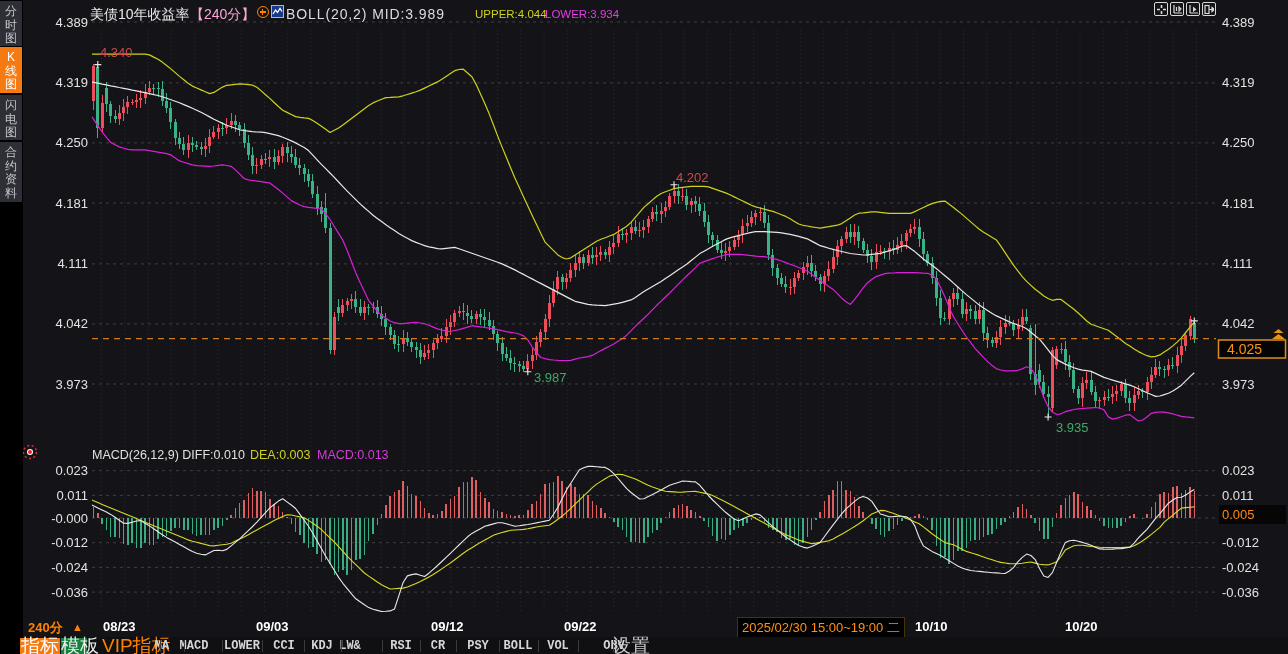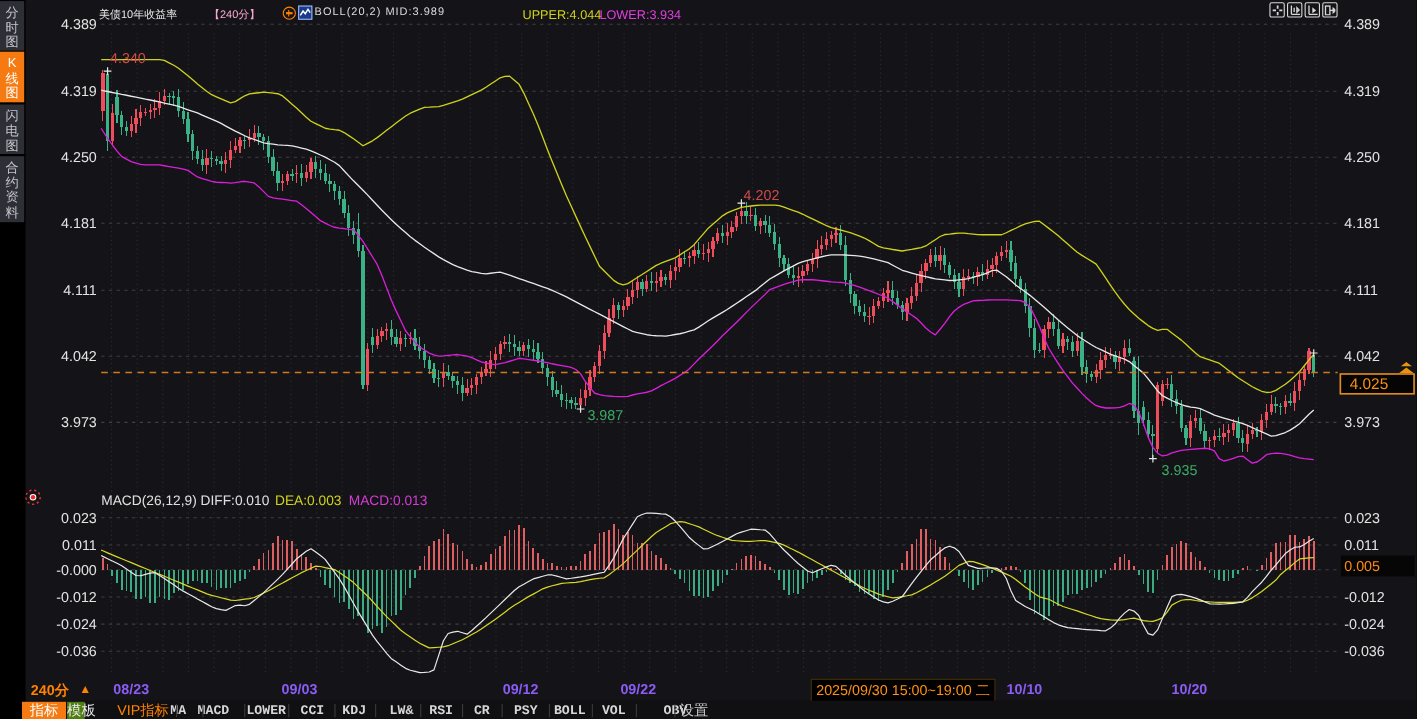--- a/index.html
+++ b/index.html
@@ -1,22 +1,22 @@
 <!DOCTYPE html>
 <html><head><meta charset="utf-8"><style>
 
 *{margin:0;padding:0;box-sizing:border-box}
 body{width:1288px;height:654px;background:#000;font-family:"Liberation Sans",sans-serif;overflow:hidden;position:relative}
 #chart{position:absolute;left:23px;top:0;width:1265px;height:654px;background:#141418}
 .sb{position:absolute;left:0;top:0;width:23px;height:654px;background:#000}
 .sbi{position:absolute;left:0;width:22px;background:#2e2e36;color:#c4c4ca;font-size:12px;text-align:center;line-height:13.5px;padding-top:4px}
 .sbi.act{background:#f57a11;color:#fff}
-.ttl{position:absolute;top:6px;font-size:10px;color:#e8e8e8;white-space:nowrap}
-.dt{position:absolute;top:619px;font-size:13px;font-weight:bold;color:#8b5cf6;white-space:nowrap}
-.tb{position:absolute;top:638px;height:16px;font-size:13px;line-height:16px;text-align:center;white-space:nowrap}
+.ttl{position:absolute;top:6px;font-size:14px;color:#e8e8e8;white-space:nowrap}
+.dt{position:absolute;top:619px;font-size:13px;font-weight:bold;color:#ffffff;white-space:nowrap}
+.tb{position:absolute;top:638px;height:16px;font-size:19px;line-height:16px;text-align:center;white-space:nowrap}
 .tbm{position:absolute;top:638px;height:16px;font-family:"Liberation Mono",monospace;font-size:12px;font-weight:bold;line-height:16px;color:#d6d6da;text-align:center}
 .sep{position:absolute;top:640px;height:12px;width:1px;background:#3a3a3e}
 .icb{position:absolute;top:2px;width:14px;height:14px;border:1.5px solid #d8d8d8;border-radius:2px}
 
 </style></head><body>
 <div id="chart"></div>
 <svg width="1288" height="654" style="position:absolute;left:0;top:0">
 <path d="M101.4 30V612M124.7 30V612M148 30V612M171.3 30V612M194.6 30V612M217.9 30V612M241.2 30V612M264.5 30V612M287.8 30V612M311.1 30V612M334.4 30V612M357.7 30V612M381 30V612M404.3 30V612M427.6 30V612M450.9 30V612M474.2 30V612M497.5 30V612M520.8 30V612M544.1 30V612M567.4 30V612M590.7 30V612M614 30V612M637.3 30V612M660.6 30V612M683.9 30V612M707.2 30V612M730.5 30V612M753.8 30V612M777.1 30V612M800.4 30V612M823.7 30V612M847 30V612M870.3 30V612M893.6 30V612M916.9 30V612M940.2 30V612M963.5 30V612M986.8 30V612M1010.1 30V612M1033.4 30V612M1056.7 30V612M1080 30V612M1103.3 30V612M1126.6 30V612M1149.9 30V612M1173.2 30V612M1196.5 30V612" stroke="#2c2c31" stroke-width="1" stroke-dasharray="1,3" fill="none"></path>
 <path d="M92 22H1216M92 82.9H1216M92 142.9H1216M92 203H1216M92 263.9H1216M92 323.9H1216M92 384H1216" stroke="#3e3e43" stroke-width="1" stroke-dasharray="3,4" fill="none"></path>
 <path d="M92 470.7H1216M92 495.4H1216M92 518H1216M92 542.7H1216M92 567.4H1216M92 592.1H1216" stroke="#3e3e43" stroke-width="1" stroke-dasharray="3,4" fill="none"></path>
@@ -117,35 +117,35 @@
 <div class="icb" style="left:1202px">
     <svg width="11" height="11" style="position:absolute;left:0;top:0">
       <rect x="2" y="2.5" width="4" height="8" stroke="#d8d8d8" stroke-width="1.2" fill="none"></rect>
       <path d="M6 6.5h5M9 4.5l2.5 2L9 8.5z" stroke="#d8d8d8" stroke-width="1.2" fill="none"></path>
     </svg>
   </div>
 <div class="dt" style="left:28px;color:#ff8200">240分</div>
 <div class="dt" style="left:72px;color:#ff8200;font-size:11px;top:621px">▲</div>
 <div class="dt" style="left:103px">08/23</div>
 <div class="dt" style="left:256px">09/03</div>
-<div class="dt" style="left:457px">09/12</div>
+<div class="dt" style="left:431px">09/12</div>
 <div class="dt" style="left:564px">09/22</div>
 <div class="dt" style="left:915px">10/10</div>
 <div class="dt" style="left:1065px">10/20</div>
-<div class="dt" style="left:737px;top:617px;background:#000;border:1px solid #4a3208;padding:1px 4px;color:#ff9012;font-weight:normal">2025/09/30 15:00~19:00 二</div>
+<div class="dt" style="left:737px;top:617px;background:#000;border:1px solid #4a3208;padding:1px 4px;color:#ff9012;font-weight:normal">2025/02/30 15:00~19:00 二</div>
 <div style="position:absolute;left:23px;top:637px;width:1265px;height:17px;background:#101013"></div>
 <div class="tb" style="left:20px;width:40px;background:#f57a11;color:#fff">指标</div>
-<div class="tb" style="left:61px;width:16px;background:#4d7c0f;color:#ececec">模板</div>
+<div class="tb" style="left:61px;width:26px;background:#15803d;color:#ececec">模板</div>
 <div class="tb" style="left:102px;width:56px;color:#ff8200">VIP指标</div>
 <div class="tbm" style="left:140px;width:44px">MA</div>
 <div class="tbm" style="left:172px;width:44px">MACD</div>
 <div class="tbm" style="left:212px;width:60px">LOWER</div>
 <div class="tbm" style="left:254px;width:60px">CCI</div>
 <div class="tbm" style="left:292px;width:60px">KDJ</div>
-<div class="tbm" style="left:335px;width:60px">LW&amp;</div>
+<div class="tbm" style="left:320px;width:60px">LW&amp;</div>
 <div class="tbm" style="left:371px;width:60px">RSI</div>
 <div class="tbm" style="left:408px;width:60px">CR</div>
 <div class="tbm" style="left:448px;width:60px">PSY</div>
 <div class="tbm" style="left:488px;width:60px">BOLL</div>
 <div class="tbm" style="left:528px;width:60px">VOL</div>
 <div class="tbm" style="left:584px;width:60px">OBV</div>
 <div class="sep" style="left:160px"></div>
 <div class="sep" style="left:184px"></div>
 <div class="sep" style="left:222px"></div>
 <div class="sep" style="left:262px"></div>

